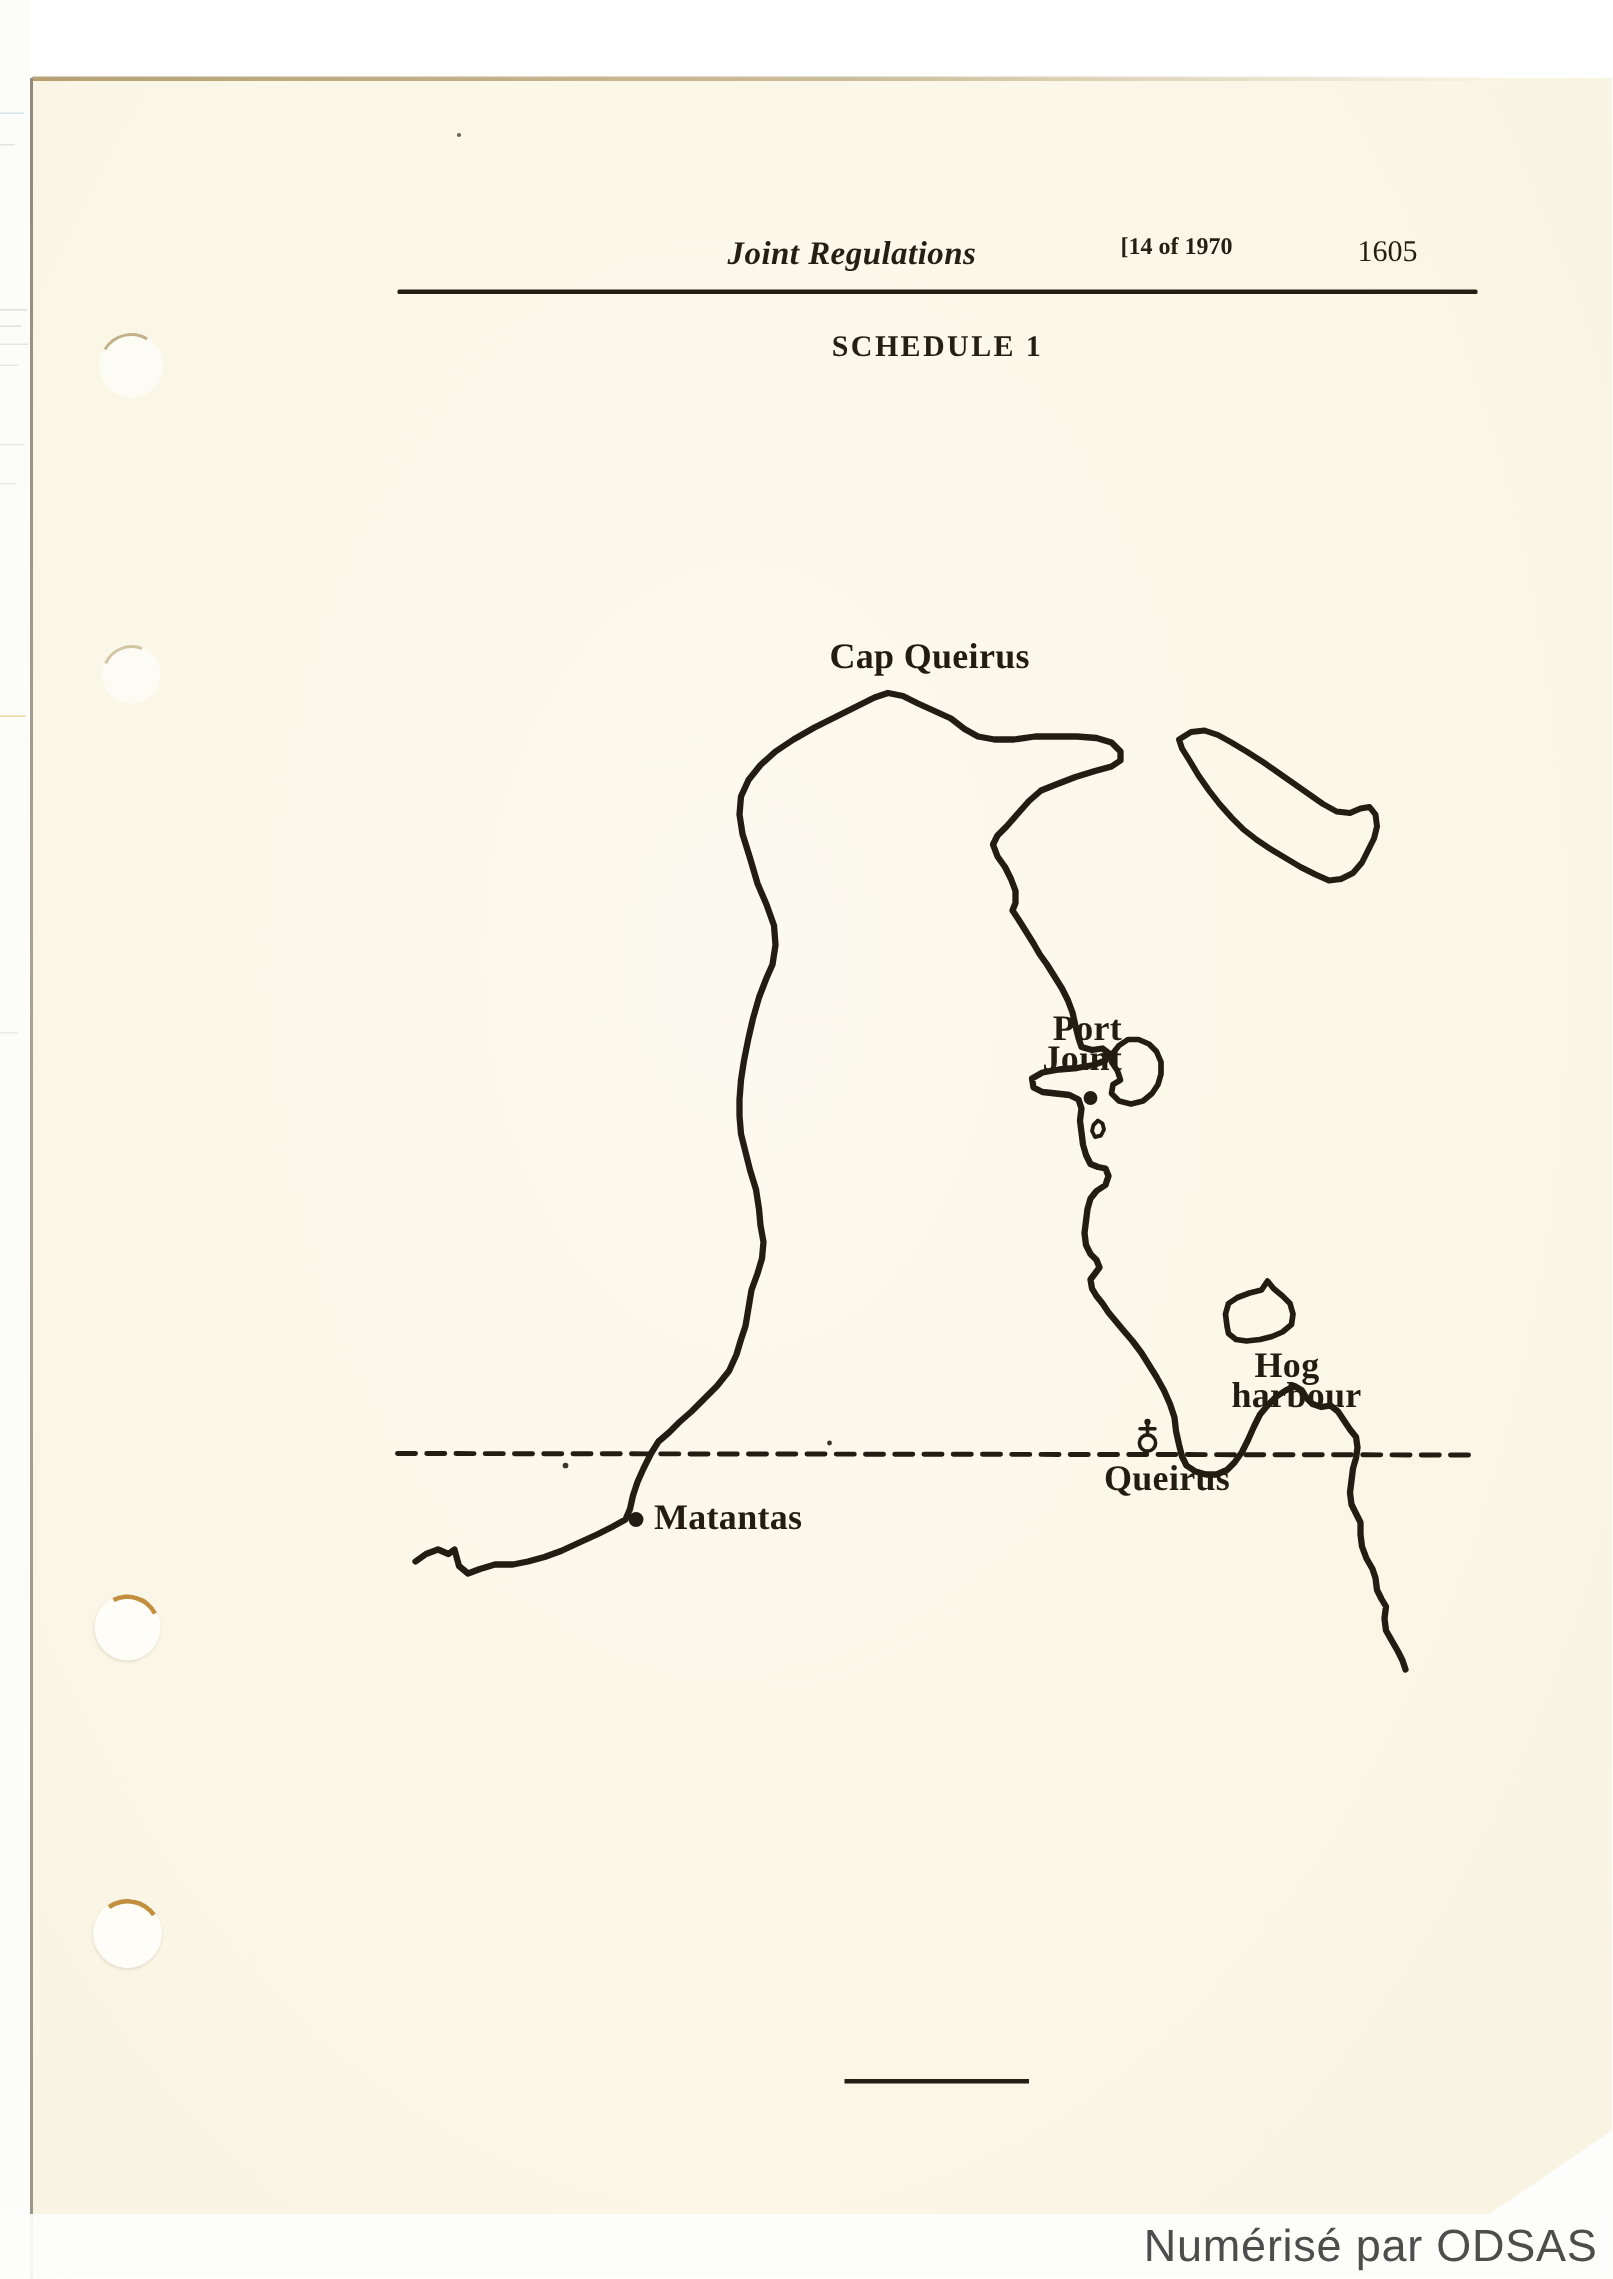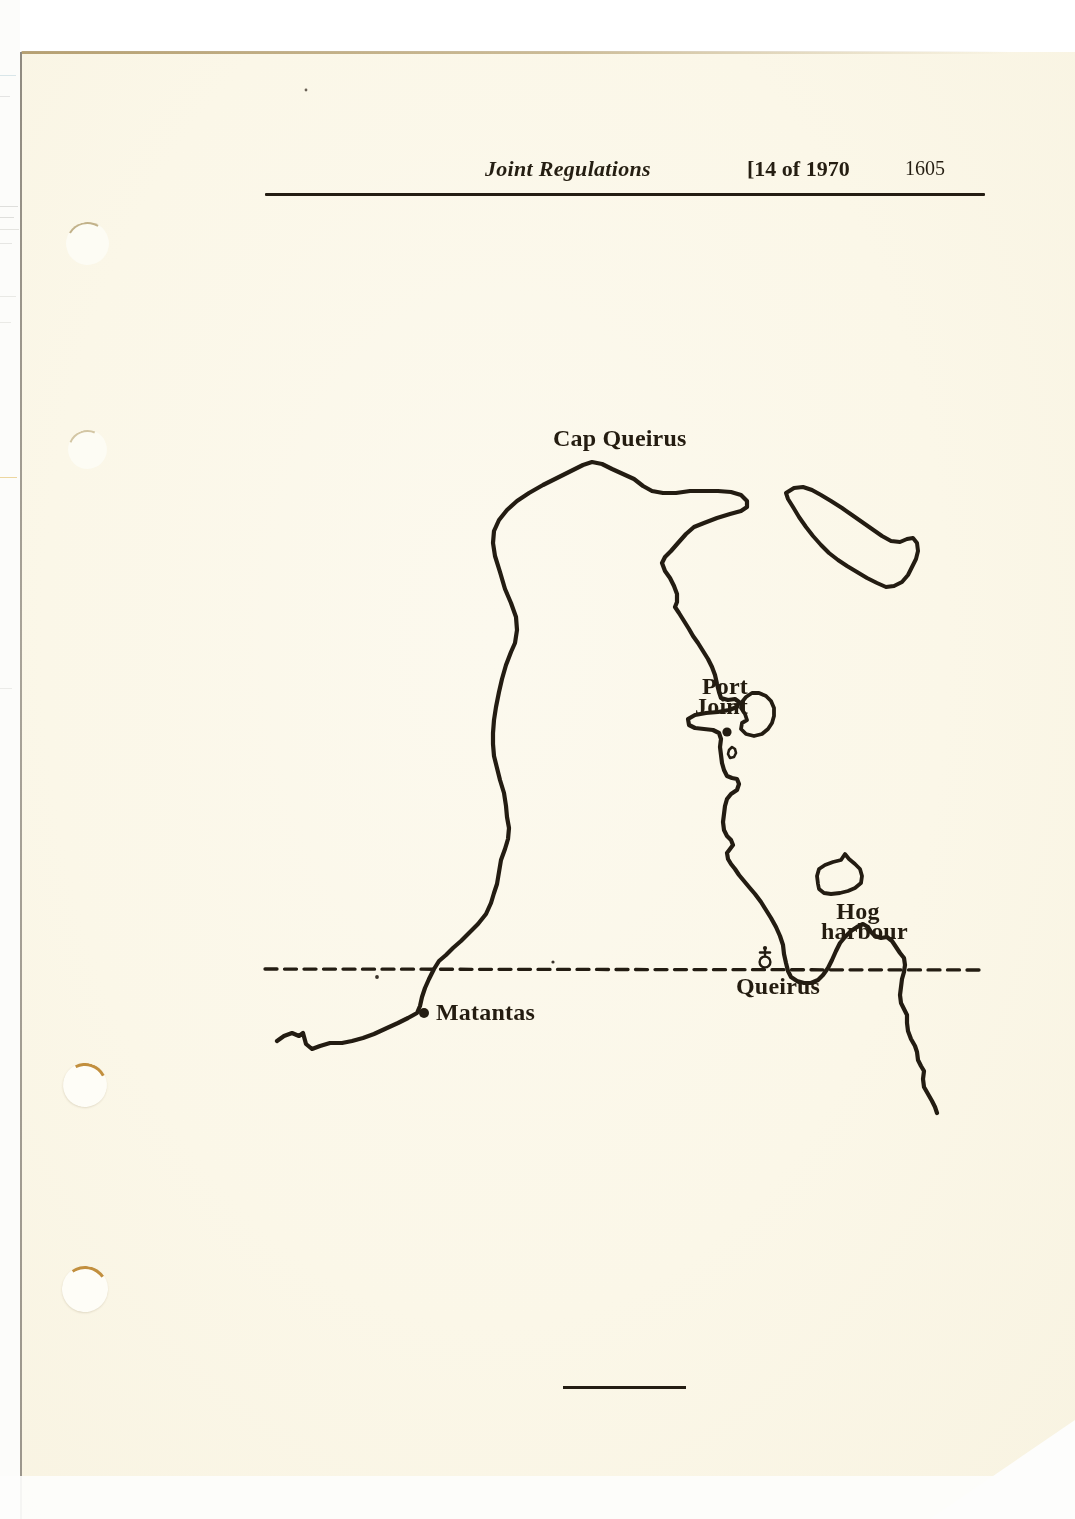--- a/index.html
+++ b/index.html
@@ -39,21 +39,21 @@
   .hole1{left:66px;top:222px;width:43px;height:43px;border-top-color:#c2b28a;transform:rotate(-14deg);}
   .hole2{left:68px;top:430px;width:39px;height:39px;border-top-color:#d3c6a4;transform:rotate(-22deg);}
   .hole3{left:63px;top:1063px;width:44px;height:44px;background:#fefdf7;border-width:3px;border-top-color:#c познач;}
   .hole3{border-top-color:#c28f3e;transform:rotate(18deg);box-shadow:0 1px 2px rgba(120,100,60,.18);}
   .hole4{left:62px;top:1266px;width:46px;height:46px;background:#fefdf7;border-width:3px;border-top-color:#c28f3e;transform:rotate(10deg);box-shadow:0 1px 2px rgba(120,100,60,.18);}
   
   .journal-title{
     position:absolute;left:485px;top:156px;width:145px;
     font-size:22px;font-weight:bold;font-style:italic;letter-spacing:.3px;white-space:nowrap;
   }
-  .act-ref{position:absolute;left:747px;top:156px;font-size:22px;font-weight:bold;white-space:nowrap;}
+  .act-ref{position:absolute;left:747px;top:156px;font-size:16px;font-weight:bold;white-space:nowrap;}
   .page-num{position:absolute;left:905px;top:157px;font-size:20px;white-space:nowrap;}
   .header-rule{position:absolute;left:265px;top:193px;width:720px;height:3px;background:#241d13;border-radius:1px;}
   .schedule-title{
     position:absolute;left:265px;top:220px;width:720px;text-align:center;
     font-size:20px;font-weight:bold;letter-spacing:1.6px;white-space:nowrap;
   }
   
   svg.map{position:absolute;left:0;top:0;width:1075px;height:1519px;}
   
   .maplabel{
@@ -102,20 +102,21 @@
 
   <div class="hole hole1"></div>
   <div class="hole hole2"></div>
   <div class="hole hole3"></div>
   <div class="hole hole4"></div>
 
   <div class="journal-title">Joint Regulations</div>
   <div class="act-ref">[14 of 1970</div>
   <div class="page-num">1605</div>
   <div class="header-rule"></div>
+  <div class="schedule-title">SCHEDULE 1</div>
 
   <svg class="map" viewBox="0 0 1075 1519" fill="none" stroke="#231c12" stroke-linecap="round" stroke-linejoin="round">
 
     <path stroke-width="4.2" d="
       M277 1041 L284 1036 292 1033 299 1036 303 1033 306 1044 312 1049 320 1046 330 1043
       342 1043 352 1041 363 1038 374 1034 387 1028 398 1023 408 1018 417 1013 420 1006
       422 997 425 988 429 979 434 969 439 961 446 955 453 948 461 941 469 933 478 924
       486 914 491 903 494 893 497 884 499 872 501 860 505 849 508 839 509 828 507 817
       506 806 504 793 500 780 497 768 494 756 493 744 493 733 494 720 496 707 499 692
       502 679 506 665 511 652 515 643 517 630 516 617 511 603 505 589 500 572 495 556
@@ -179,14 +180,15 @@
     <div>Hog</div>
     <div>harbour</div>
   </div>
   <div class="maplabel lbl-mission">Queirus</div>
   <div class="maplabel lbl-matantas">Matantas</div>
 
   <div class="end-rule"></div>
 
   <div class="bottom-band"></div>
   <div class="corner-curl"></div>
+  <div class="watermark">Numérisé par ODSAS</div>
 
 </div>
 
 </body></html>

